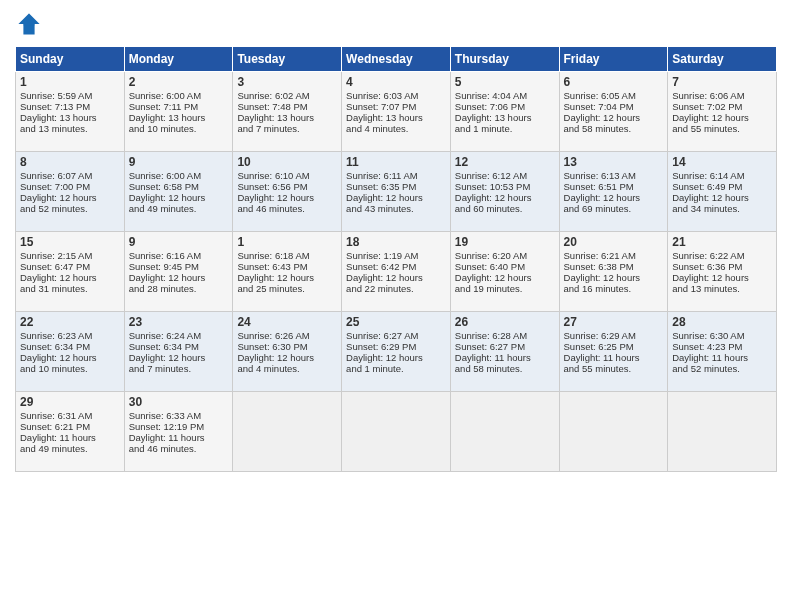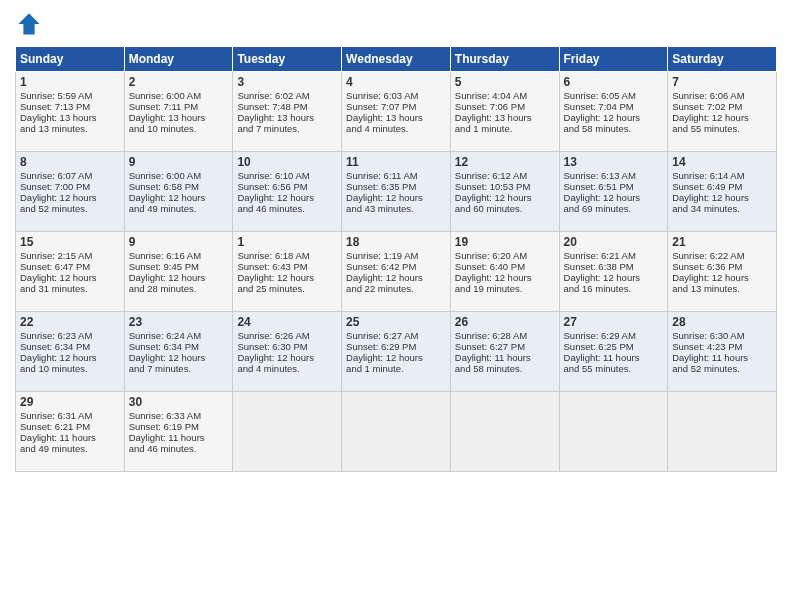--- a/index.html
+++ b/index.html
@@ -332,21 +332,21 @@
           <td>
             <span class="day-num">29</span>
             <div>Sunrise: 6:31 AM</div>
             <div>Sunset: 6:21 PM</div>
             <div>Daylight: 11 hours</div>
             <div>and 49 minutes.</div>
           </td>
           <td>
             <span class="day-num">30</span>
             <div>Sunrise: 6:33 AM</div>
-            <div>Sunset: 6:19 PM</div>
+            <div>Sunset: 12:19 PM</div>
             <div>Daylight: 11 hours</div>
             <div>and 46 minutes.</div>
           </td>
           <td class="day-cell-empty"></td>
           <td class="day-cell-empty"></td>
           <td class="day-cell-empty"></td>
           <td class="day-cell-empty"></td>
           <td class="day-cell-empty"></td>
         </tr>
       </tbody>

